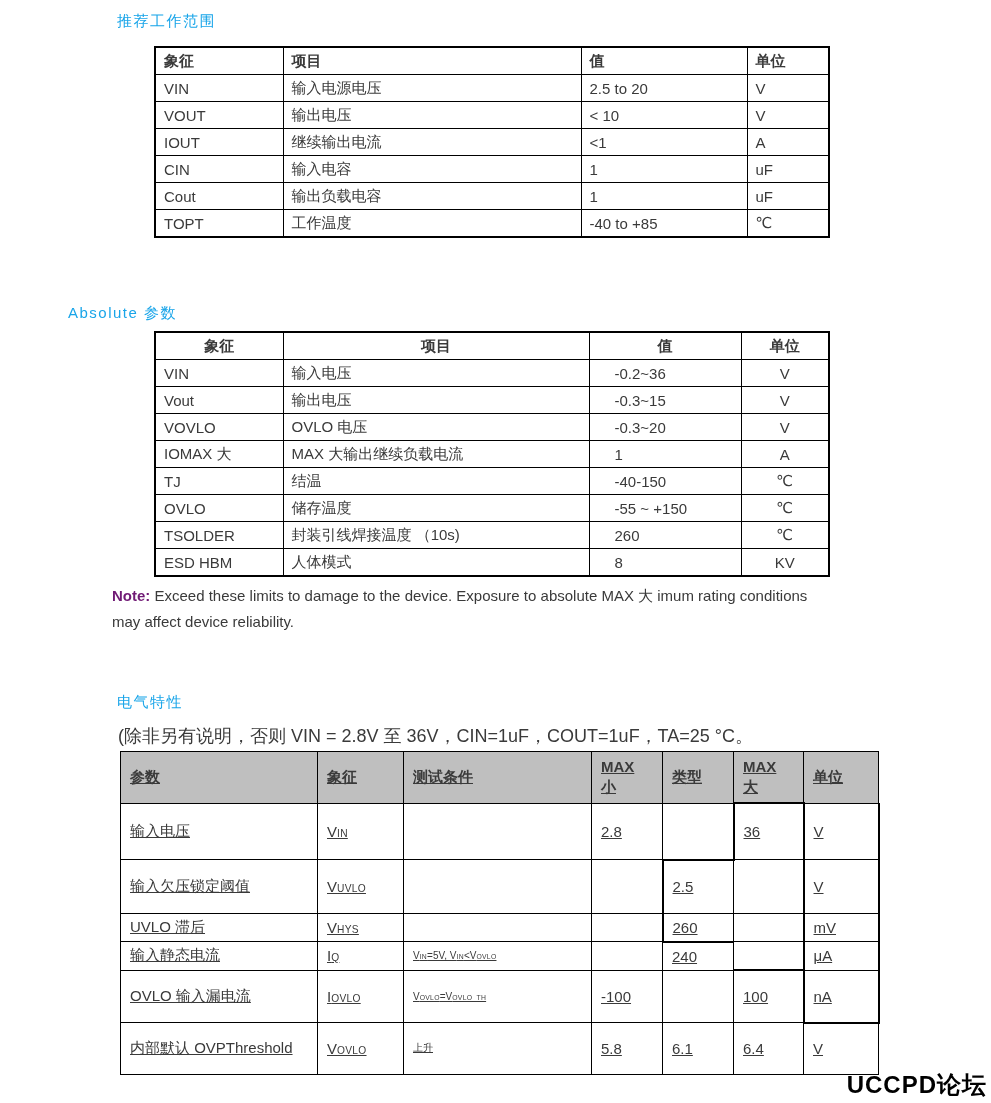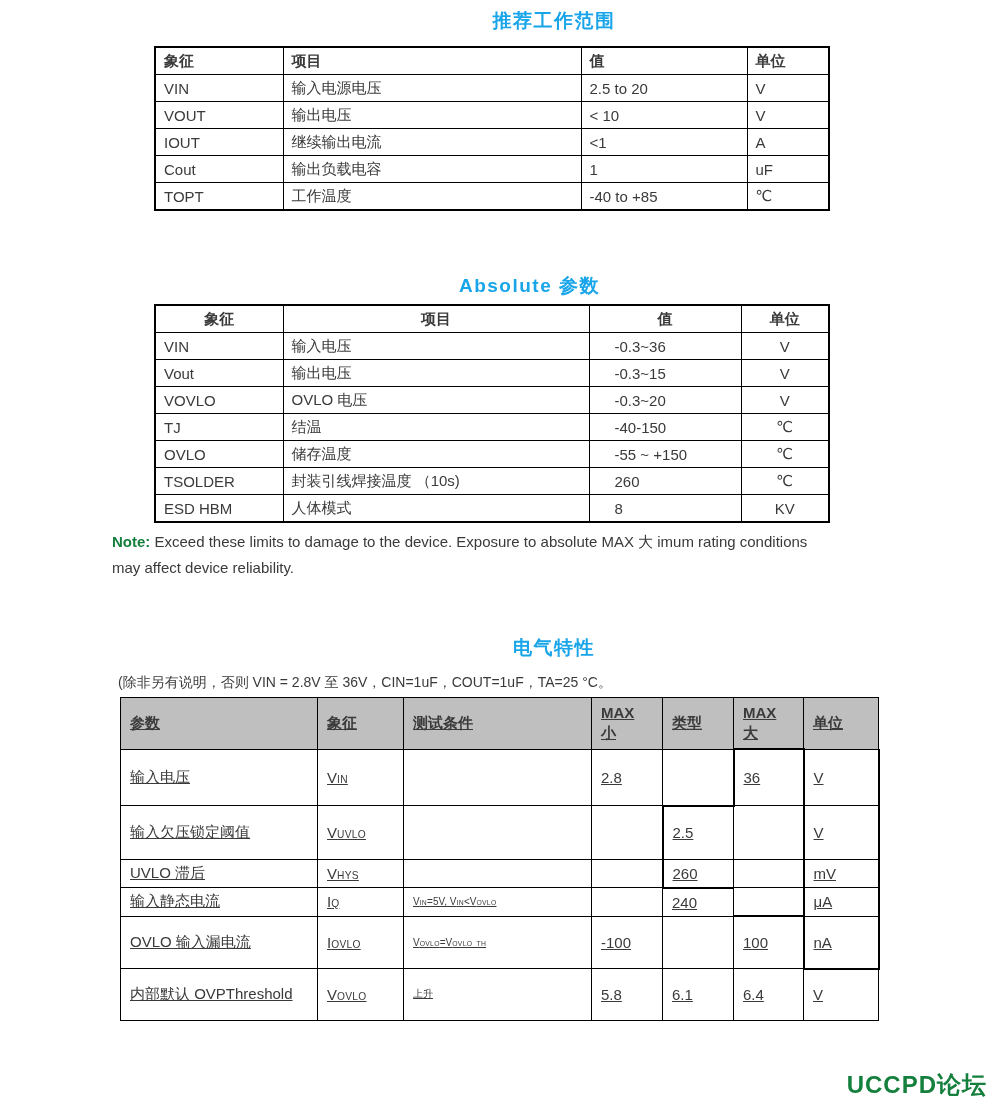--- a/index.html
+++ b/index.html
@@ -2,41 +2,41 @@
 <html><head>
 <meta charset="utf-8">
 <style>
   html,body{margin:0;padding:0;}
   body{
     width:991px;height:1103px;position:relative;overflow:hidden;
     background:#ffffff;color:#3a3a3a;
     font-family:"Liberation Sans","DejaVu Sans",sans-serif;
     -webkit-font-smoothing:antialiased;
   }
-  h2{margin:0;padding:0;font-size:19px;font-weight:bold;color:#19a5e9;letter-spacing:1.5px;line-height:26px;text-align:center;}
+  h2{margin:0;padding:0;font-size:15px;font-weight:normal;color:#19a5e9;letter-spacing:1.5px;line-height:26px;}
   #title1{margin:8px 0 0 117px;}
   #title2{margin:62px 0 0 68px;}
   #title3{margin:54px 0 0 117px;}
 
   table{border-collapse:collapse;table-layout:fixed;}
   td,th{overflow:hidden;white-space:nowrap;vertical-align:middle;font-weight:normal;}
 
   
   #t1,#t2{margin:12px 0 0 154px;border:2px solid #000;}
   #t1 td,#t1 th,#t2 td,#t2 th{border:1px solid #000;height:26px;font-size:15px;padding:0 8px;text-align:left;}
   #t1 th{font-weight:bold;}
   #t2{margin-top:5px;}
   #t2 th{font-weight:bold;text-align:center;}
   #t2 td.val{padding-left:25px;}
   #t2 td.unit{text-align:center;padding:0 4px;}
 
   
   .note{margin:6px 0 0 112px;width:716px;font-size:15px;line-height:26px;white-space:normal;}
-  .note b{color:#15803d;}
-  .cond{margin:12px 0 0 118px;font-size:14px;line-height:19px;}
+  .note b{color:#701a75;}
+  .cond{margin:12px 0 0 118px;font-size:18px;line-height:19px;}
   p{margin:0;padding:0;}
 
   
   #t3{margin:5px 0 0 120px;border:1px solid #000;text-decoration:underline;}
   #t3 td,#t3 th{border:1px solid #000;font-size:15px;padding:0 9px;text-align:left;}
   #t3 thead th{background:#bfbfbf;font-weight:bold;height:50px;white-space:normal;line-height:20px;vertical-align:middle;}
   #t3 td.condition{font-size:10px;}
   #t3 tbody tr:nth-child(1) td{height:55px;}
   #t3 tbody tr:nth-child(2) td{height:52px;}
   #t3 tbody tr:nth-child(3) td{height:27px;}
@@ -50,21 +50,21 @@
   #t3 tbody tr:nth-child(2) td:nth-child(6),
   #t3 tbody tr:nth-child(3) td:nth-child(6){border-right:2px solid #000;}
   #t3 tbody tr:nth-child(4) td:nth-child(6){border-right:2px solid #000;border-bottom:2px solid #000;}
   #t3 tbody tr:nth-child(5) td:nth-child(7){border-left:2px solid #000;border-bottom:2px solid #000;}
   #t3 tbody tr:nth-child(-n+5) td:nth-child(7){border-right:2px solid #000;}
 
   .sc{font-size:0.68em;letter-spacing:0.3px;}
 
   .watermark{
     position:absolute;right:4px;bottom:2px;
-    font-size:24px;font-weight:bold;color:#15803d;letter-spacing:1px;
+    font-size:24px;font-weight:bold;color:#000000;letter-spacing:1px;
   }
 </style>
 </head>
 <body>
 
 <h2 id="title1">推荐工作范围</h2>
 <table id="t1">
     <colgroup>
       <col style="width: 128px;">
       <col style="width: 298px;">
@@ -92,20 +92,26 @@
         <td class="val">&lt; 10</td>
         <td class="unit">V</td>
       </tr>
       <tr>
         <td>IOUT</td>
         <td>继续输出电流</td>
         <td class="val">&lt;1</td>
         <td class="unit">A</td>
       </tr>
       <tr>
+        <td>CIN</td>
+        <td>输入电容</td>
+        <td class="val">1</td>
+        <td class="unit">uF</td>
+      </tr>
+      <tr>
         <td>Cout</td>
         <td>输出负载电容</td>
         <td class="val">1</td>
         <td class="unit">uF</td>
       </tr>
       <tr>
         <td>TOPT</td>
         <td>工作温度</td>
         <td class="val">-40 to +85</td>
         <td class="unit">℃</td>
@@ -126,34 +132,40 @@
         <th>象征</th>
         <th>项目</th>
         <th>值</th>
         <th>单位</th>
       </tr>
     </thead>
   <tbody>
       <tr>
         <td>VIN</td>
         <td>输入电压</td>
-        <td class="val">-0.3~36</td>
+        <td class="val">-0.2~36</td>
         <td class="unit">V</td>
       </tr>
       <tr>
         <td>Vout</td>
         <td>输出电压</td>
         <td class="val">-0.3~15</td>
         <td class="unit">V</td>
       </tr>
       <tr>
         <td>VOVLO</td>
         <td>OVLO 电压</td>
         <td class="val">-0.3~20</td>
         <td class="unit">V</td>
+      </tr>
+      <tr>
+        <td>IOMAX 大</td>
+        <td>MAX 大输出继续负载电流</td>
+        <td class="val">1</td>
+        <td class="unit">A</td>
       </tr>
       <tr>
         <td>TJ</td>
         <td>结温</td>
         <td class="val">-40-150</td>
         <td class="unit">℃</td>
       </tr>
       <tr>
         <td>OVLO</td>
         <td>储存温度</td>

